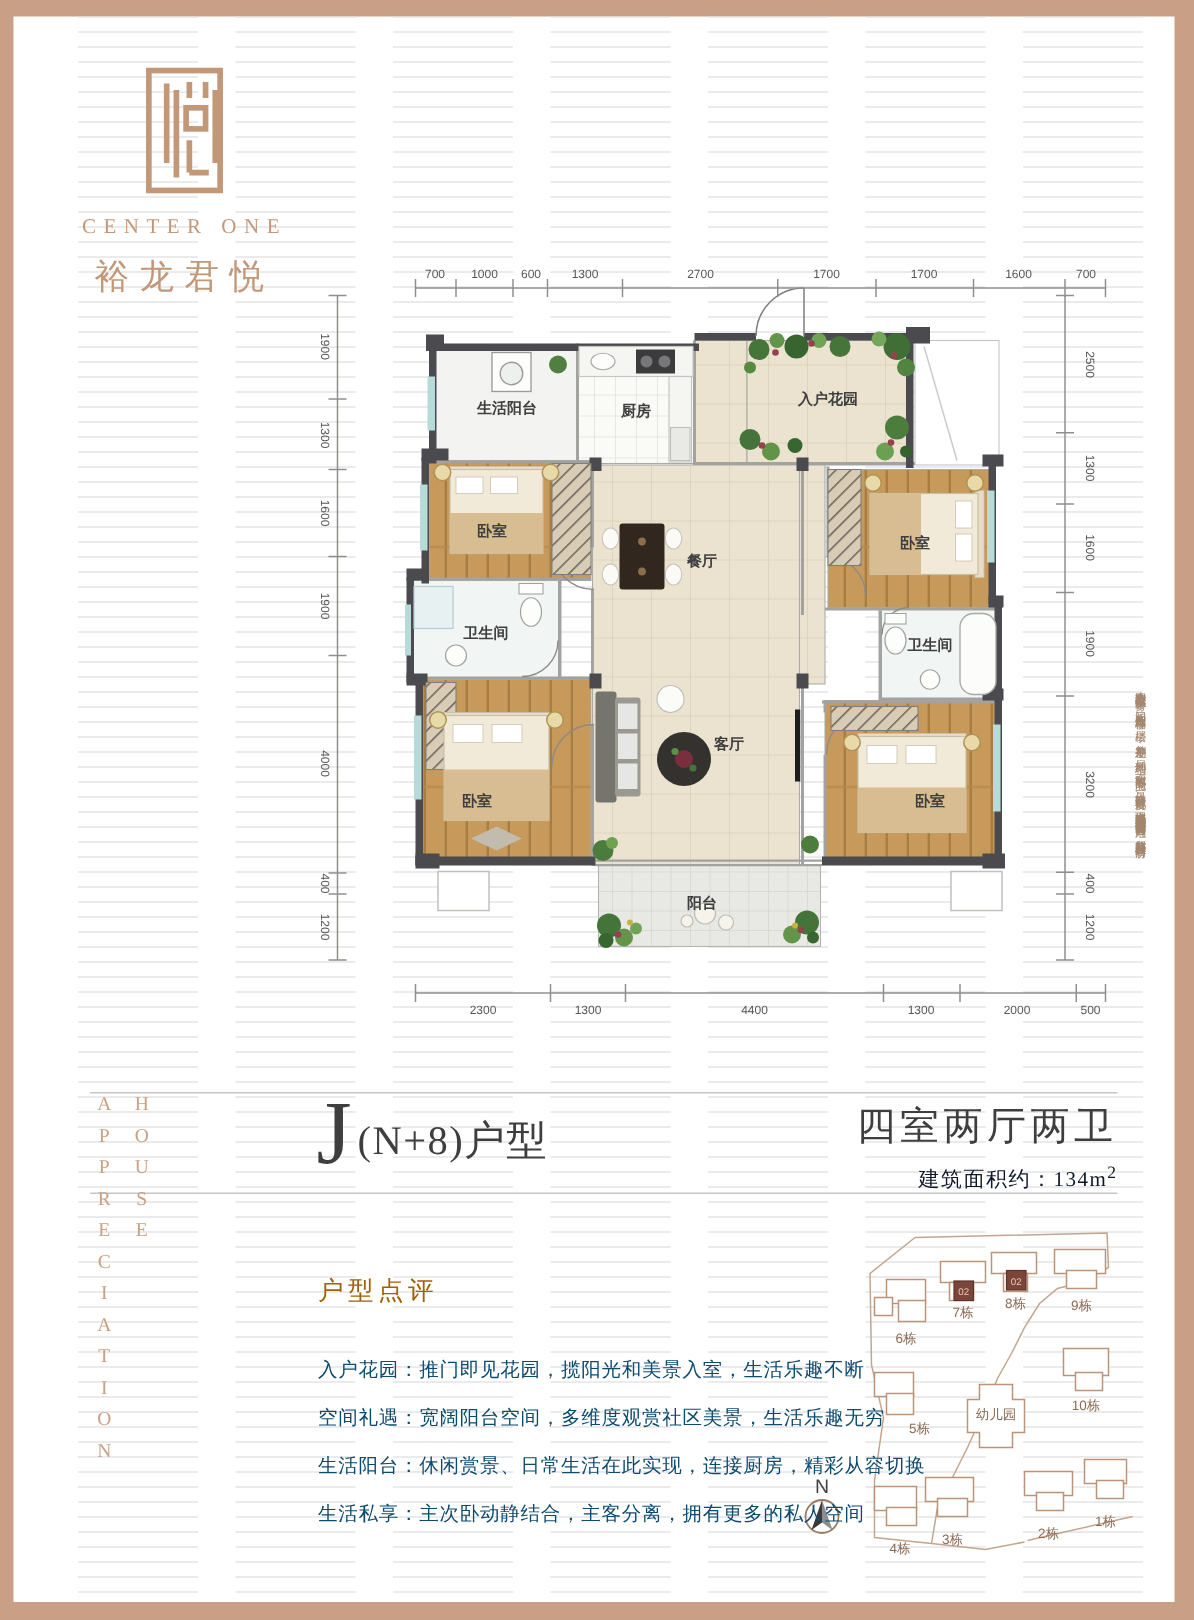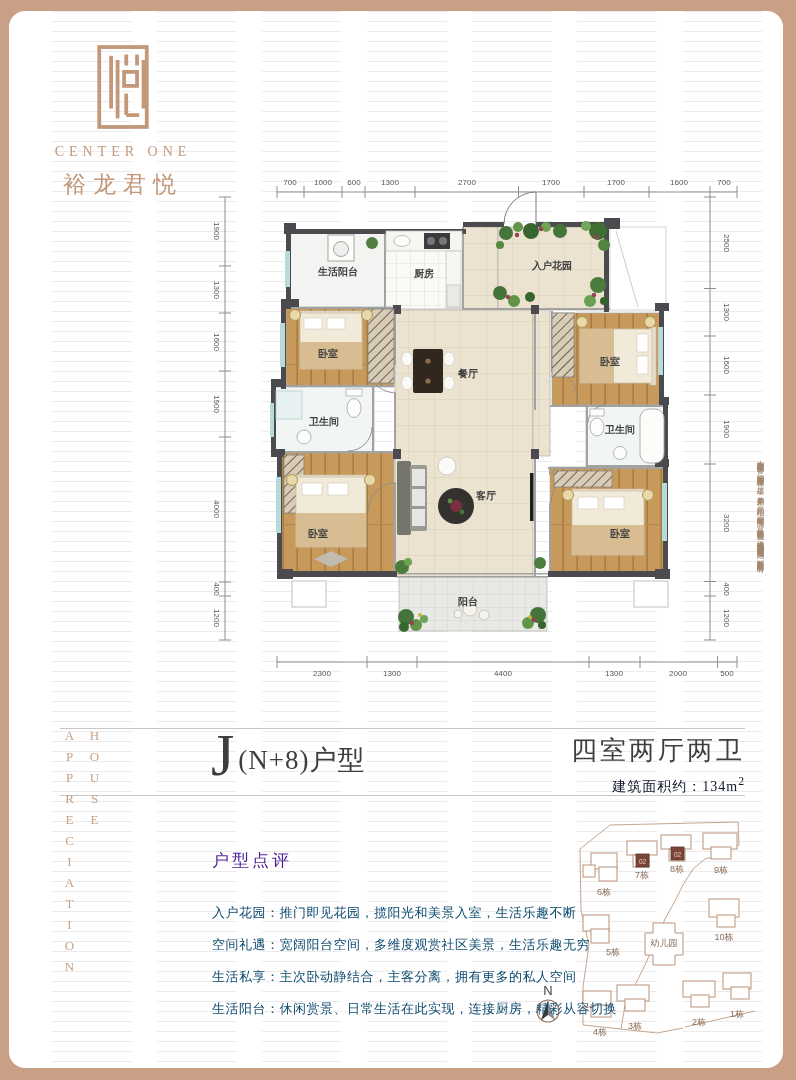--- a/index.html
+++ b/index.html
@@ -4,21 +4,21 @@
 <style>
   html,body{margin:0;padding:0;}
   body{
     width:796px;height:1080px;position:relative;
     background:#c9a086;
     font-family:"Liberation Sans",sans-serif;
     overflow:hidden;
   }
   .page{
     position:absolute;left:9px;top:11px;width:774px;height:1057px;
-    background:#ffffff;overflow:hidden;border-radius:16px;
+    background:#ffffff;overflow:hidden;
   }
   .stripe-col{
     position:absolute;top:0;height:100%;width:80px;z-index:0;
     background:repeating-linear-gradient(to bottom,#ebebee 0 1px,transparent 1px 10px);
   }
   .logo{position:absolute;left:38px;top:32px;width:152px;text-align:center;z-index:2;}
   .logo svg{display:block;margin:0 auto;}
   .logo-en{margin-top:13px;font-family:"Liberation Serif",serif;font-size:14px;
     letter-spacing:5px;color:#c39879;white-space:nowrap;}
   .logo-cn{margin-top:9px;font-family:"Liberation Serif",serif;font-size:23px;
@@ -34,21 +34,21 @@
   .title-rule{position:absolute;left:51px;width:685px;height:1px;background:#c6c6c6;z-index:1;}
   .title-left{position:absolute;left:202px;top:714px;z-index:2;color:#3e3e3e;
     font-family:"Liberation Serif",serif;white-space:nowrap;}
   .title-left .big{font-size:60px;line-height:1;vertical-align:-6px;}
   .title-left .rest{font-size:27px;letter-spacing:1px;margin-left:4px;}
   .title-right{position:absolute;right:38px;top:722px;z-index:2;text-align:right;
     font-family:Liberation Serif, serif;color:#3e3e3e;}
   .title-right .layout{font-size:26px;letter-spacing:3px;}
   .title-right .area{font-size:14px;color:#0f172a;margin-top:7px;letter-spacing:1px;}
   .review-head{position:absolute;left:203px;top:838px;z-index:2;font-size:17px;
-    letter-spacing:3px;color:#4c1d95;font-family:"Liberation Serif",serif;}
+    letter-spacing:3px;color:#a16207;font-family:"Liberation Serif",serif;}
   .review-items{position:absolute;left:203px;top:893px;z-index:2;font-size:13px;color:#0c4a6e;}
   .review-items .item{height:32px;letter-spacing:0.5px;}
   svg text{font-family:"Liberation Sans",sans-serif;}
   .room-label{font-size:10px;font-weight:600;fill:#3f3f3f;}
   .dim-label{font-size:8px;fill:#565656;}
   .site-label{font-size:9px;fill:#8a6a53;}
 </style>
 </head>
 <body>
 
@@ -434,22 +434,22 @@
     <div class="layout">四室两厅两卫</div>
     <div class="area">
       <span>建筑面积约：</span><span>134m</span><sup>2</sup>
     </div>
   </div>
 
   <div class="review-head">户型点评</div>
   <div class="review-items">
     <div class="item">入户花园：推门即见花园，揽阳光和美景入室，生活乐趣不断</div>
     <div class="item">空间礼遇：宽阔阳台空间，多维度观赏社区美景，生活乐趣无穷</div>
+    <div class="item">生活阳台：休闲赏景、日常生活在此实现，连接厨房，精彩从容切换</div>
     <div class="item">生活私享：主次卧动静结合，主客分离，拥有更多的私人空间</div>
-    <div class="item">生活阳台：休闲赏景、日常生活在此实现，连接厨房，精彩从容切换</div>
   </div>
 
   <div class="site-wrap">
   <svg width="250" height="255" viewBox="0 0 250 255">
 
     <g stroke="#c5a58c" fill="none" stroke-width="1">
       <path d="M85,10 L213,7 L214,30 L196,40"></path>
       <path d="M85,10 L55,34 L56,95 L64,130 L58,172 L58,210 L96,214 L132,218 L158,213"></path>
       <path d="M160,212 L230,196"></path>
       <path d="M96,214 L100,190 L110,170 L120,150 L130,128 L140,104 L150,86 L158,70 L168,54 L180,44 L196,40"></path>

